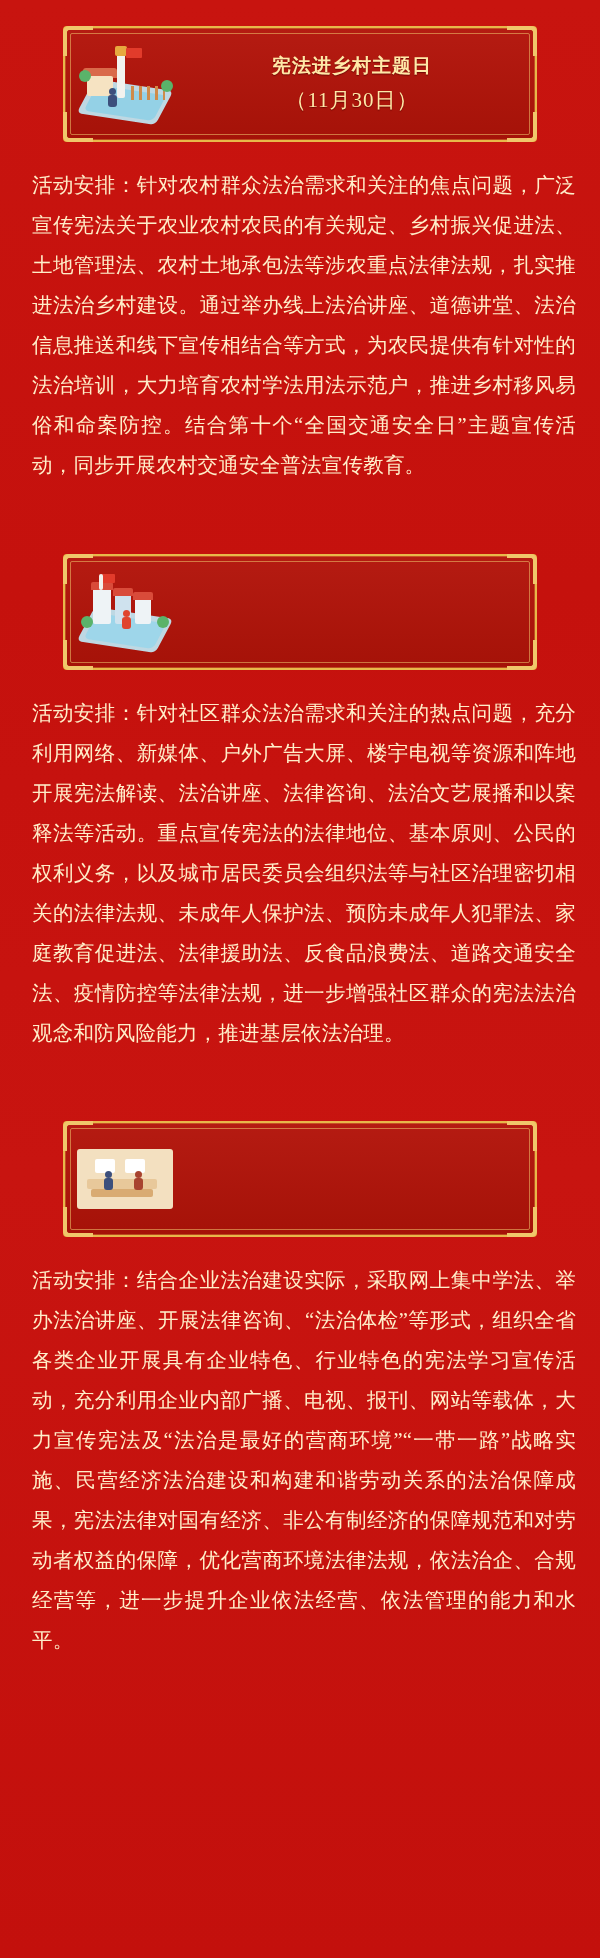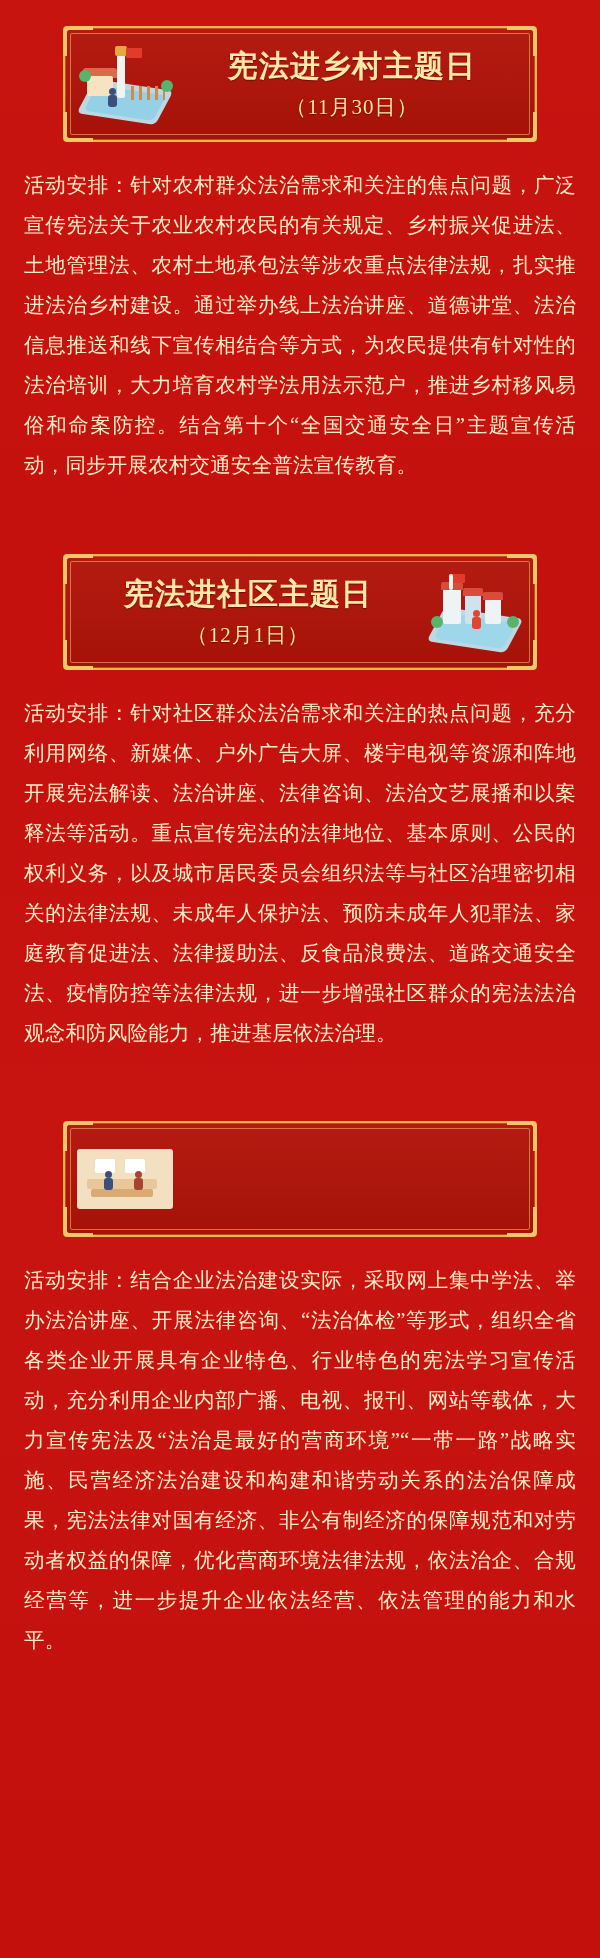--- a/index.html
+++ b/index.html
@@ -66,21 +66,21 @@
     height: 96px;
     flex: 0 0 120px;
     position: relative;
   }
   .banner-text {
     flex: 1 1 auto;
     text-align: center;
     padding-right: 16px;
   }
   .banner-title {
-    font-size: 30px;
+    font-size: 19px;
     font-weight: bold;
     color: #ffe9a8;
     letter-spacing: 1px;
     line-height: 1.25;
     text-shadow: 0 1px 1px rgba(90,0,0,0.7);
   }
   .banner-date {
     font-size: 21px;
     color: #ffe9a8;
     margin-top: 8px;
@@ -140,20 +140,21 @@
   .bldg-b { background: #cfe2ee; }
   .roof-r { background: #d94b3a; border-radius: 2px 2px 0 0; }
   .desk { background: #e8c89a; border-radius: 2px; }
   .wall-beige { background: #f3e0c0; border-radius: 3px; }
   .person-head { width: 7px; height: 7px; border-radius: 50%; background: #3c4f7c; }
   .person-body { width: 9px; height: 12px; border-radius: 3px; background: #3c4f7c; }
 
   
   .para-wrap {
     padding: 14px 24px 24px 24px;
+    margin-left: 8px;
   }
   .para {
     font-size: 20.5px;
     line-height: 1.95;
     color: #ffeec9;
     text-align: justify;
     text-justify: inter-ideograph;
     letter-spacing: 0.2px;
   }
   .para .lead {
@@ -220,24 +221,20 @@
         <span class="il bldg" style="left:70px; top:34px; width:16px; height:26px;"></span>
         <span class="il roof-r" style="left:68px; top:28px; width:20px; height:8px;"></span>
         <span class="il flag" style="left:36px; top:10px; width:14px; height:9px;"></span>
         <span class="il tower" style="left:34px; top:10px; width:4px; height:16px; background:#f2f2ee;"></span>
         <span class="il tree" style="left:16px; top:52px;"></span>
         <span class="il tree" style="left:92px; top:52px;"></span>
         <span class="il person-head" style="left:58px; top:46px; background:#e0452f;"></span>
         <span class="il person-body" style="left:57px; top:53px; background:#e0452f;"></span>
       </div>
 
-      <div class="banner-text">
-        <div class="banner-title">宪法进社区主题日</div>
-        <div class="banner-date">（12月1日）</div>
-      </div>
     </div>
   </div>
 
   <div class="para-wrap">
     <div class="para">
       <span class="lead">活动安排：</span><span>针对社区群众法治需求和关注的热点问题，充分利用网络、新媒体、户外广告大屏、楼宇电视等资源和阵地开展宪法解读、法治讲座、法律咨询、法治文艺展播和以案释法等活动。重点宣传宪法的法律地位、基本原则、公民的权利义务，以及城市居民委员会组织法等与社区治理密切相关的法律法规、未成年人保护法、预防未成年人犯罪法、家庭教育促进法、法律援助法、反食品浪费法、道路交通安全法、疫情防控等法律法规，进一步增强社区群众的宪法法治观念和防风险能力，推进基层依法治理。</span>
     </div>
   </div>
 
   <div class="spacer"></div>

